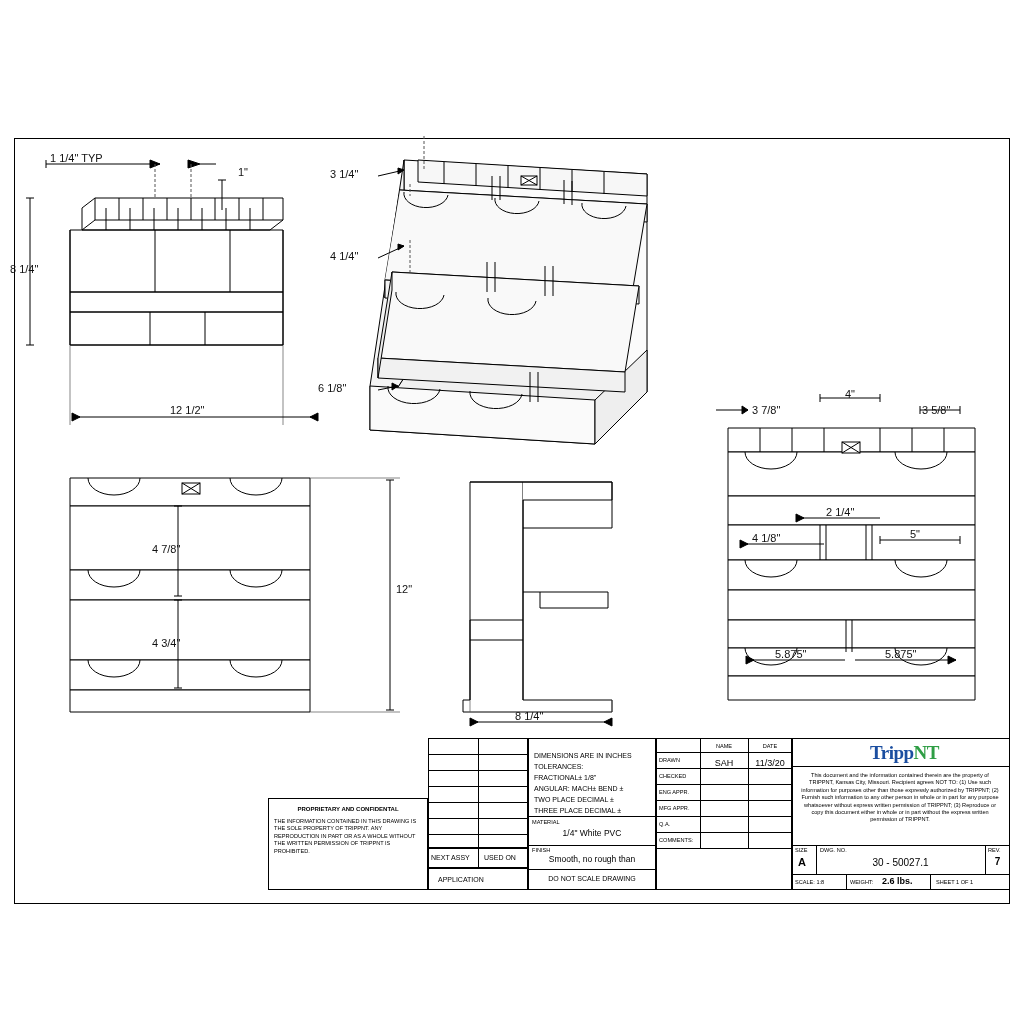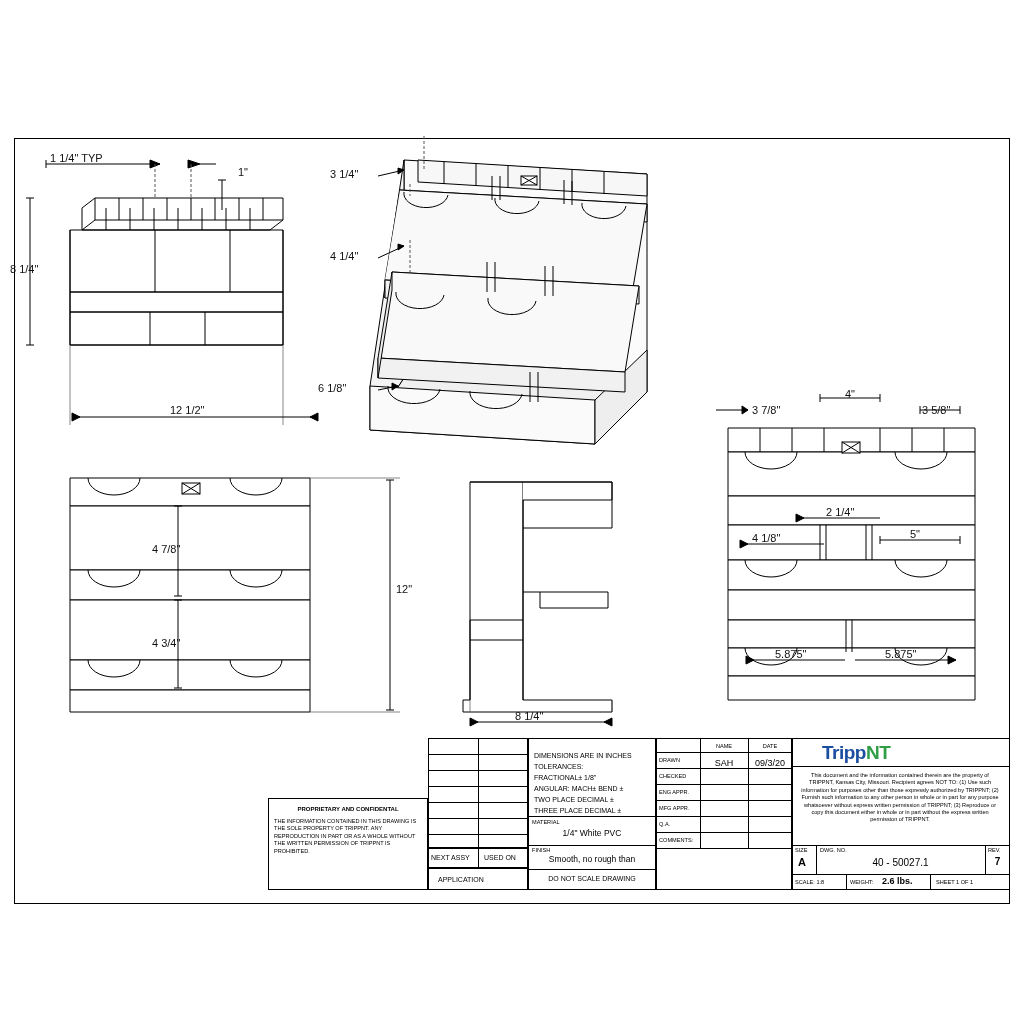--- a/index.html
+++ b/index.html
@@ -265,43 +265,43 @@
   <div class="ln h" style="left:656px;top:784px;width:136px;"></div>
   <div class="ln h" style="left:656px;top:800px;width:136px;"></div>
   <div class="ln h" style="left:656px;top:816px;width:136px;"></div>
   <div class="ln h" style="left:656px;top:832px;width:136px;"></div>
   <div class="ln h" style="left:656px;top:848px;width:136px;"></div>
   <div class="tbl tiny ctr" style="left:700px;top:743px;width:48px;">NAME</div>
   <div class="tbl tiny ctr" style="left:748px;top:743px;width:44px;">DATE</div>
 
   <div class="tbl tiny" style="left:659px;top:757px;">DRAWN</div>
   <div class="tbl ctr" style="left:700px;top:758px;width:48px;font-size:9px;">SAH</div>
-  <div class="tbl ctr" style="left:748px;top:758px;width:44px;font-size:9px;">09/3/20</div>
+  <div class="tbl ctr" style="left:748px;top:758px;width:44px;font-size:9px;">11/3/20</div>
 
   <div class="tbl tiny" style="left:659px;top:773px;">CHECKED</div>
   <div class="tbl tiny" style="left:659px;top:789px;">ENG APPR.</div>
   <div class="tbl tiny" style="left:659px;top:805px;">MFG APPR.</div>
   <div class="tbl tiny" style="left:659px;top:821px;">Q.A.</div>
   <div class="tbl tiny" style="left:659px;top:837px;">COMMENTS:</div>
 
   <div class="tb" style="left:792px;top:738px;width:218px;height:152px;"></div>
   <div class="ln h" style="left:792px;top:766px;width:218px;"></div>
   <div class="ln h" style="left:792px;top:845px;width:218px;"></div>
   <div class="ln h" style="left:792px;top:874px;width:218px;"></div>
-  <div class="logo" style="left:822px;top:742px;">
+  <div class="logo" style="left:870px;top:742px;font-family:Liberation Serif, serif;">
     <span>Tripp</span><span class="nt">NT</span>
   </div>
   <div class="tbl tiny ctr" style="left:800px;top:772px;width:200px;">This document and the information contained therein are the property of TRIPPNT, Kansas City, Missouri. Recipient agrees NOT TO: (1) Use such information for purposes other than those expressly authorized by TRIPPNT; (2) Furnish such information to any other person in whole or in part for any purpose whatsoever without express  written permission of TRIPPNT; (3) Reproduce or copy this document either in whole or in part without the express written permission of TRIPPNT.</div>
 
   <div class="ln v" style="left:816px;top:845px;height:29px;"></div>
   <div class="ln v" style="left:985px;top:845px;height:29px;"></div>
   <div class="tbl tiny" style="left:795px;top:847px;">SIZE</div>
   <div class="tbl bold" style="left:798px;top:856px;font-size:11px;">A</div>
   <div class="tbl tiny" style="left:820px;top:847px;">DWG.  NO.</div>
-  <div class="tbl ctr" style="left:816px;top:857px;width:169px;font-size:10px;">40 - 50027.1</div>
+  <div class="tbl ctr" style="left:816px;top:857px;width:169px;font-size:10px;">30 - 50027.1</div>
   <div class="tbl tiny" style="left:988px;top:847px;">REV.</div>
   <div class="tbl bold ctr" style="left:985px;top:856px;width:25px;font-size:10px;">7</div>
 
   <div class="ln v" style="left:846px;top:874px;height:16px;"></div>
   <div class="ln v" style="left:930px;top:874px;height:16px;"></div>
   <div class="tbl tiny" style="left:795px;top:879px;">SCALE: 1:8</div>
   <div class="tbl tiny" style="left:850px;top:879px;">WEIGHT:</div>
   <div class="tbl bold" style="left:882px;top:876px;font-size:9px;text-align:right;">2.6 lbs.</div>
   <div class="tbl tiny" style="left:936px;top:879px;">SHEET 1 OF 1</div>
 

